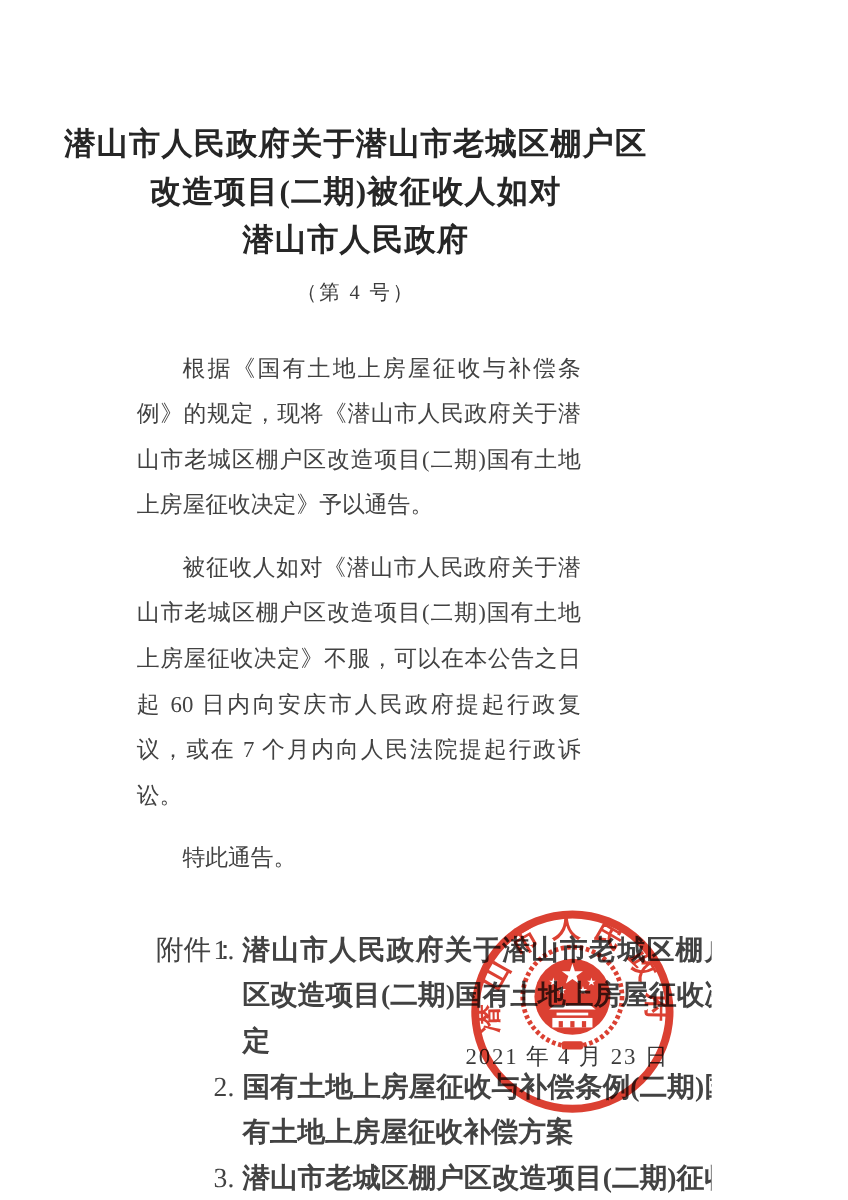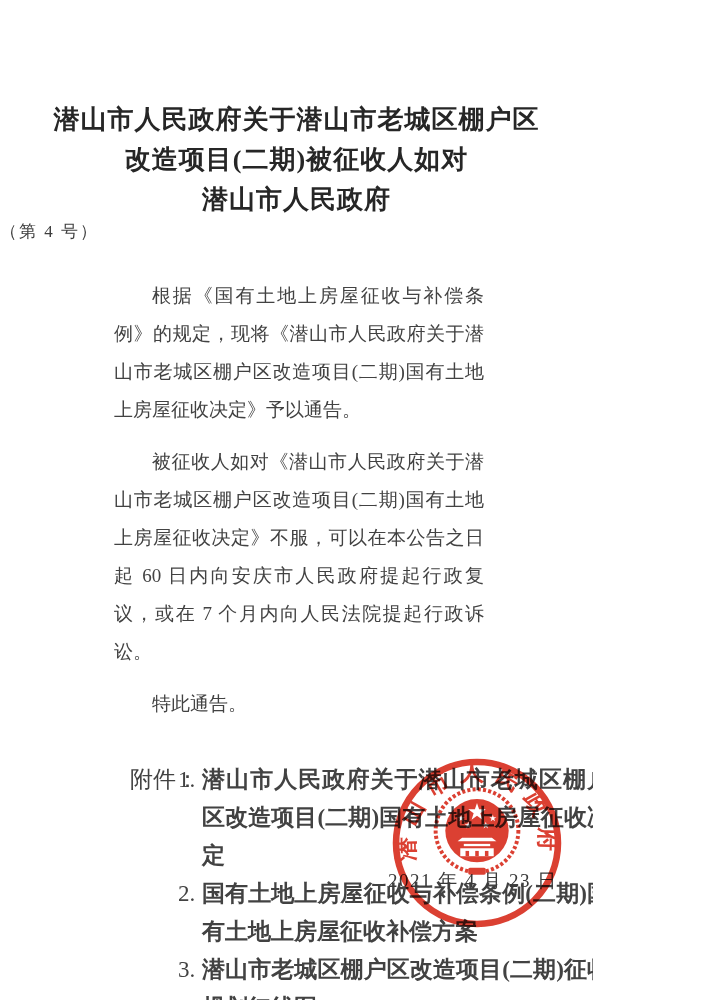--- a/index.html
+++ b/index.html
@@ -16,20 +16,22 @@
     text-align: center;
     color: #262626;
   }
   .title-line {
     font-size: 26px;
     font-weight: 700;
     line-height: 40px;
     letter-spacing: 1px;
   }
   .doc-number {
+    margin-top: 12px;
+    text-align: center;
     font-size: 17px;
     color: #3c3c3c;
     letter-spacing: 2px;
   }
   .body-block {
     margin: 34px 95px 0 100px;
     font-size: 19px;
     line-height: 38px;
     color: #424242;
     text-align: justify;

